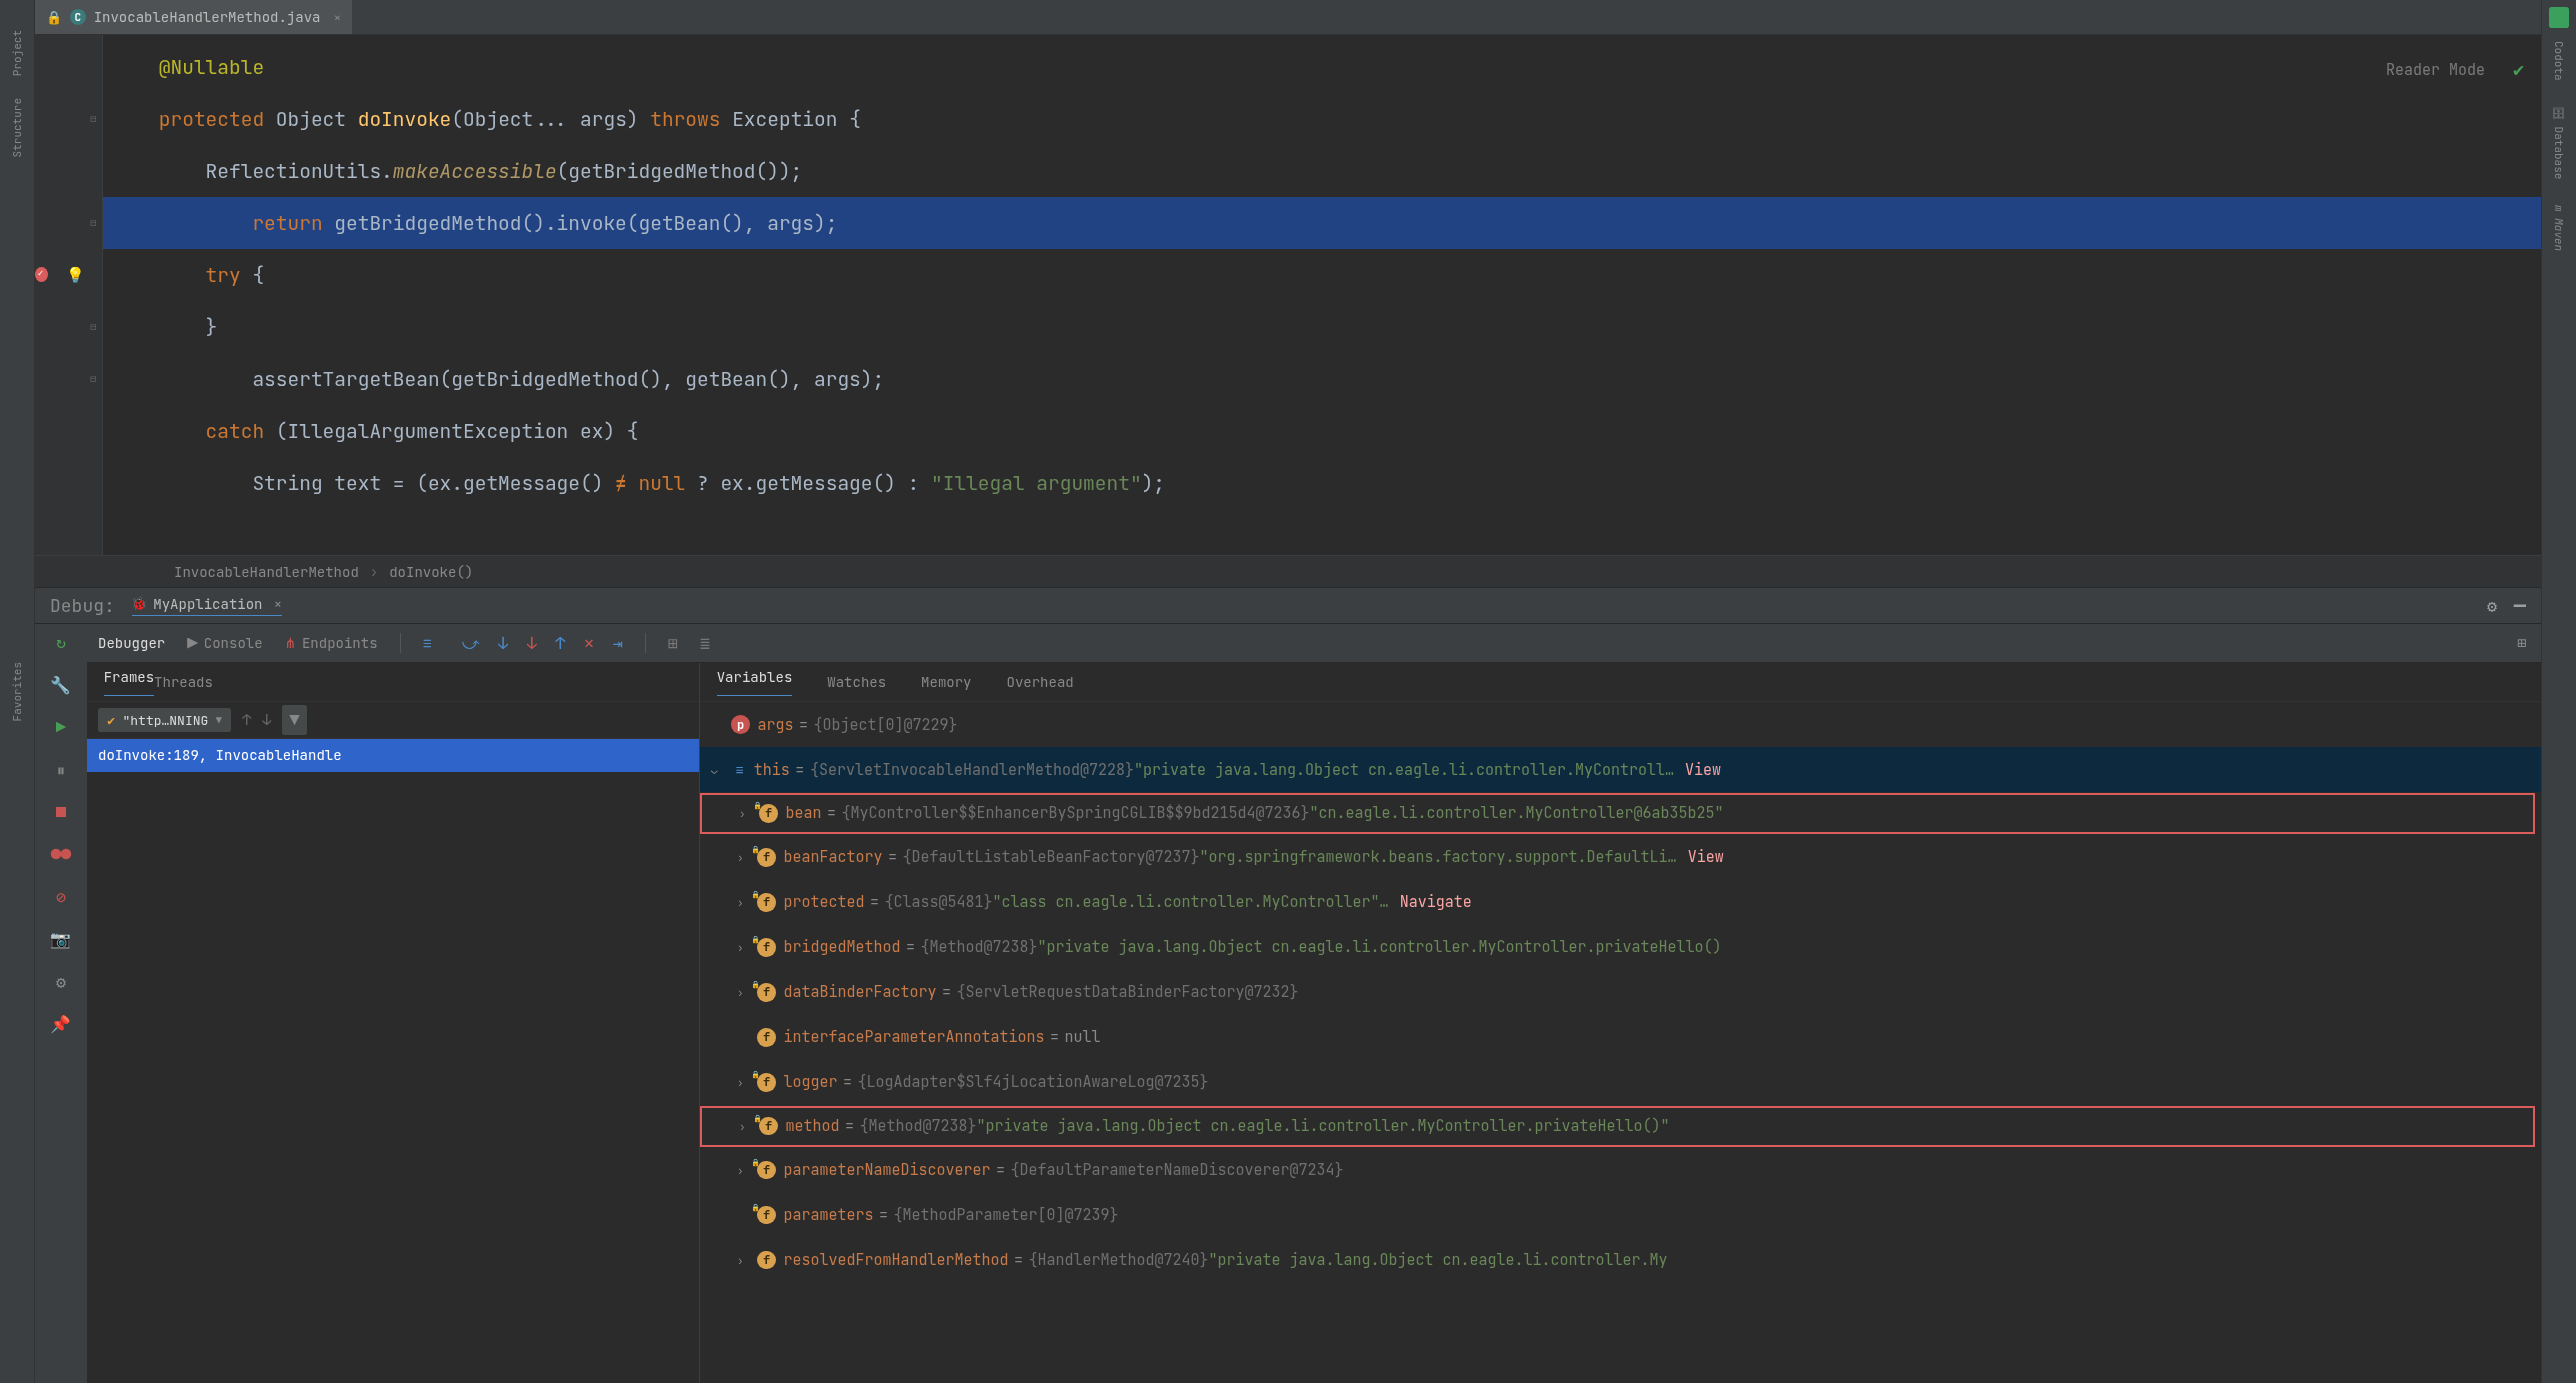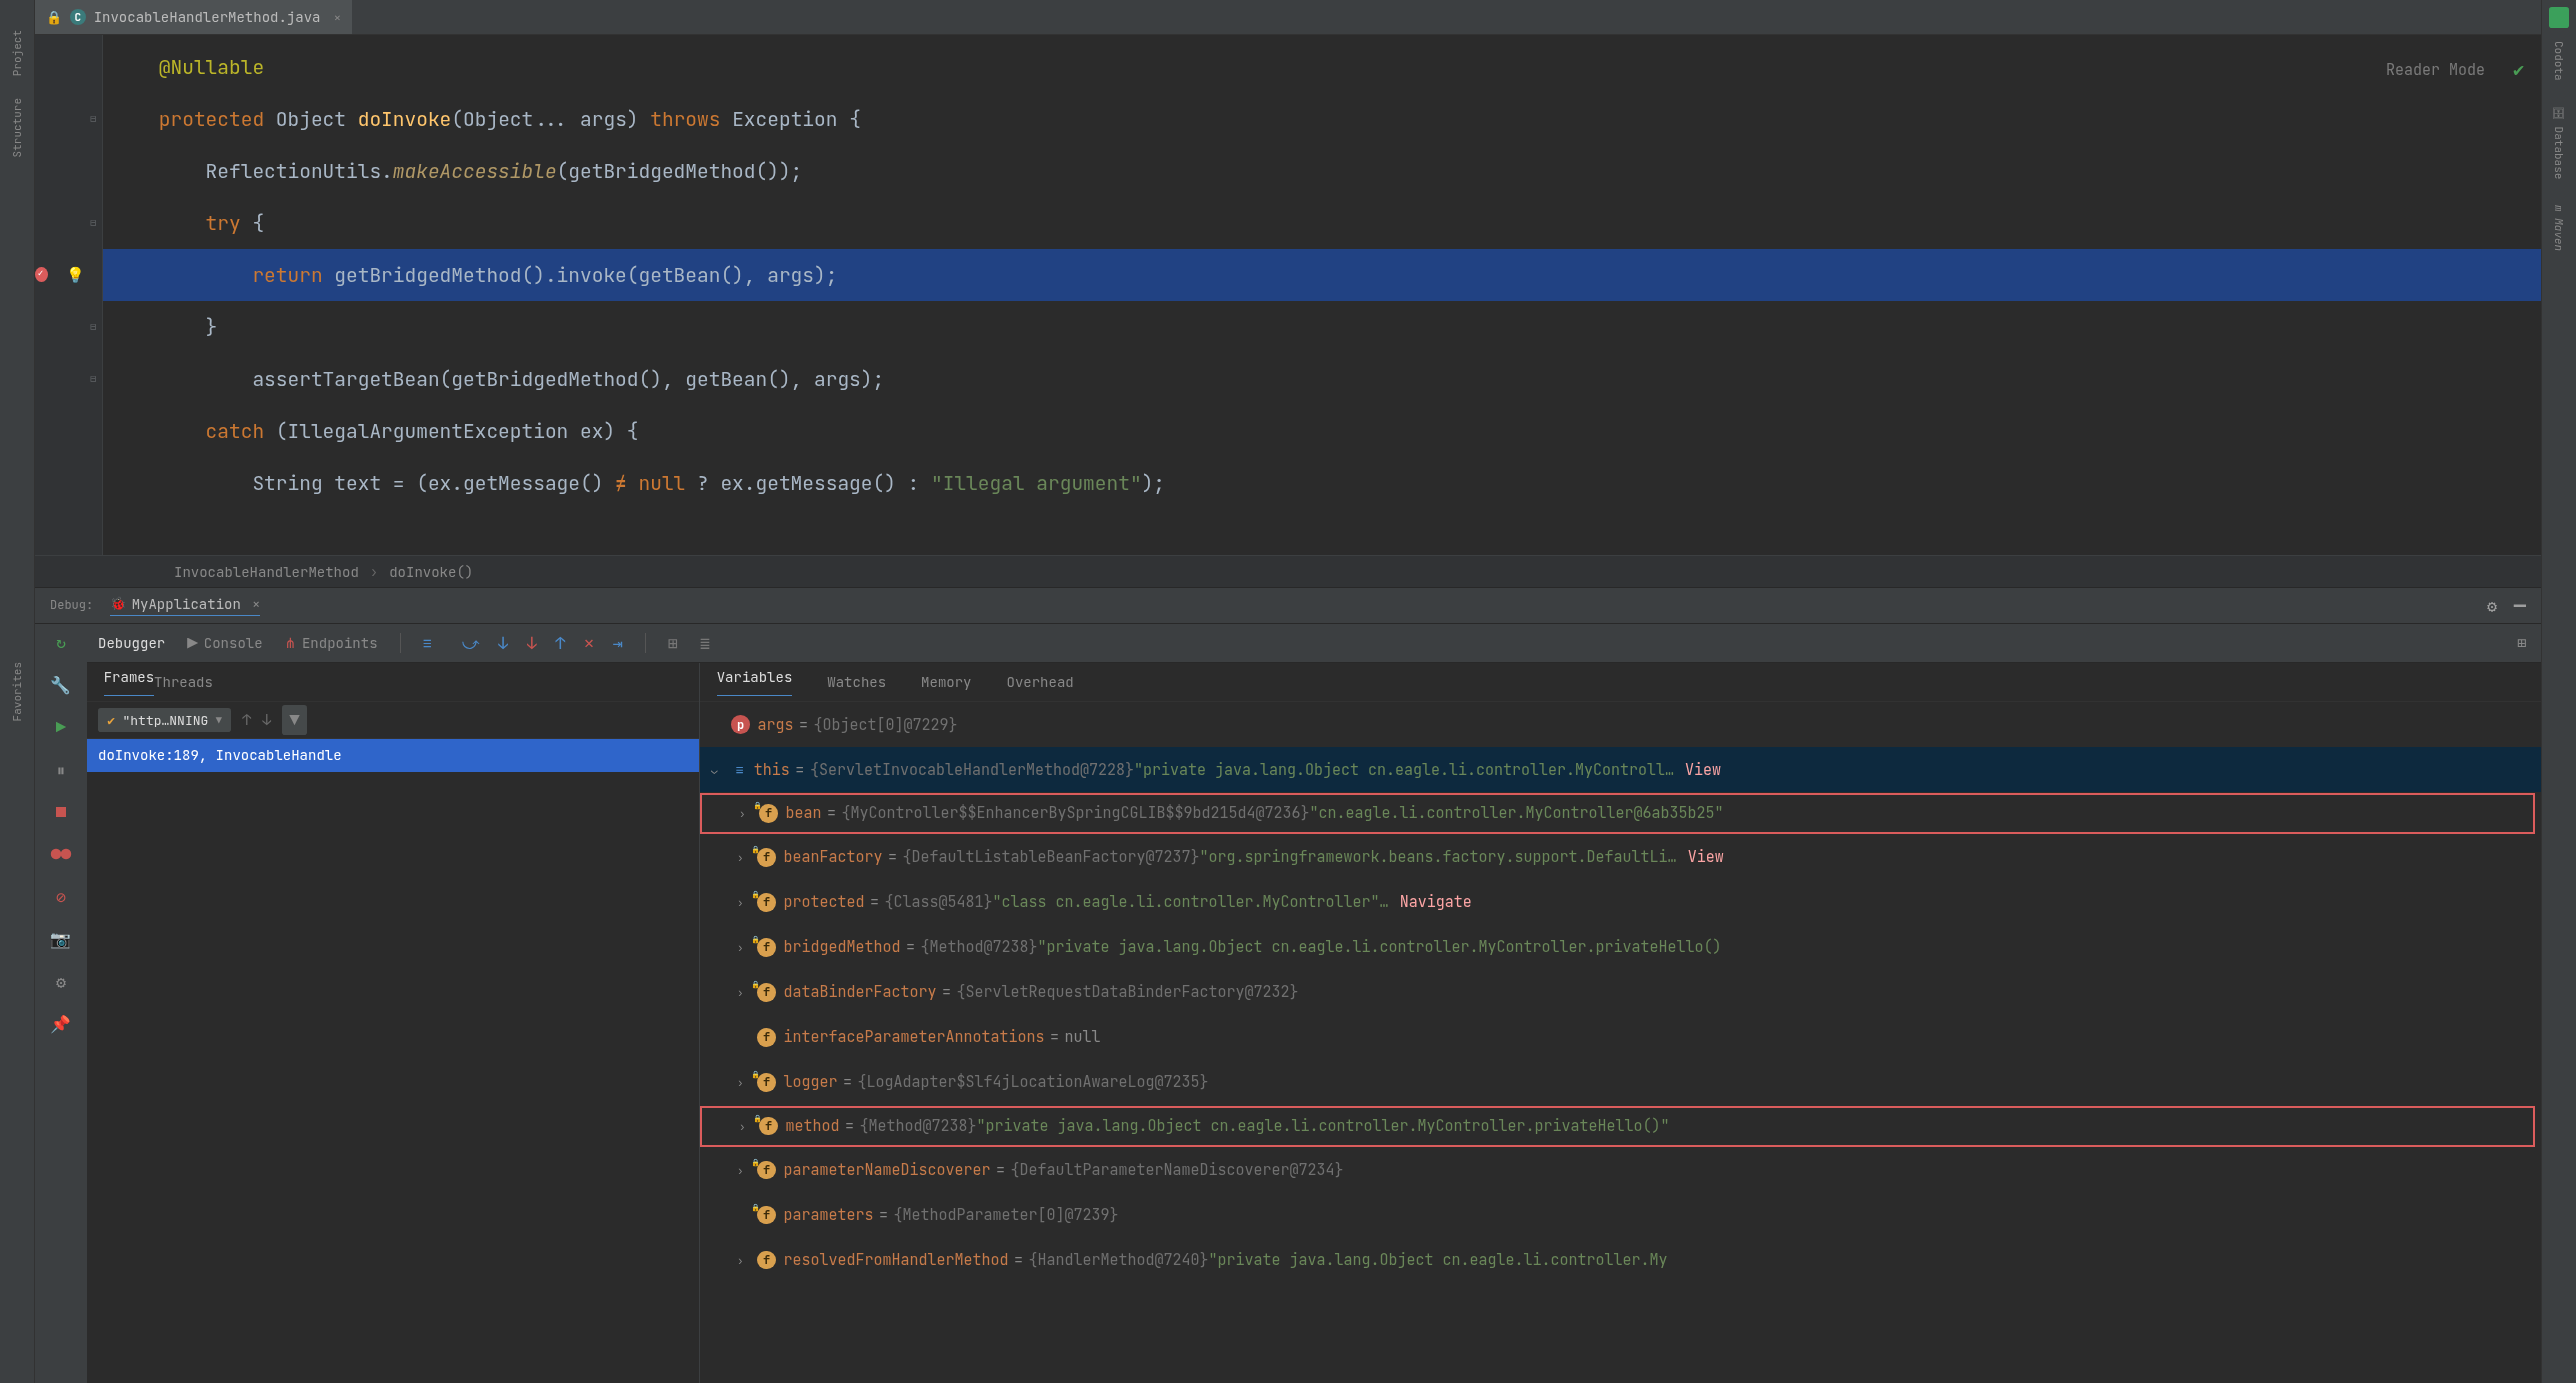--- a/index.html
+++ b/index.html
@@ -129,21 +129,21 @@
   color: #888; font-size: 14px; gap: 11px;
 }
 .breadcrumb .sep { color: #666; }
 .debug-header {
   height: 37px; background: #3c3f41;
   display: flex; align-items: center; padding: 0 15px;
   border-top: 0.9px solid #282828; border-bottom: 0.9px solid #282828;
   justify-content: space-between;
 }
 .debug-header-left { display: flex; align-items: center; gap: 16.7px; }
-.debug-label { color: #888; font-size: 12px; }
+.debug-label { color: #888; font-size: 18px; }
 .debug-config { display: flex; align-items: center; gap: 5.6px; color: #bbb; font-size: 14px; border-bottom: 1.9px solid #4a88c7; padding-bottom: 2.8px; }
 .bug-icon { color: #499c54; font-size: 13px; }
 .debug-header-right { display: flex; align-items: center; gap: 16.7px; }
 .gear-icon { color: #9e9e9e; font-size: 16.7px; }
 .min-icon { color: #9e9e9e; font-size: 20.4px; font-weight: bold; }
 .debug-body { flex: 1; display: flex; background: #2b2b2b; }
 .debug-left-tools {
   width: 52px; background: #3c3f41; display: flex; flex-direction: column;
   align-items: center; padding-top: 7.4px; gap: 20.4px;
 }
@@ -284,22 +284,22 @@
           <div></div>
             <div></div>
         </div>
       </div>
       <div class="code-area">
         <span class="reader-mode">Reader Mode</span>
         <span class="reader-check">✔</span>
         <div class="code-line"><span class="kw-anno">    <span>@Nullable</span></span></div>
         <div class="code-line">    <span class="kw-mod">protected</span><span class="kw-type"> Object </span><span class="kw-method">doInvoke</span><span class="kw-param">(Object... args) </span><span class="kw-mod">throws</span><span class="kw-type"> Exception {</span></div>
         <div class="code-line">        <span class="kw-type">ReflectionUtils.</span><span class="kw-methodc">makeAccessible</span><span class="kw-punct">(getBridgedMethod());</span></div>
+        <div class="code-line hl">            <span class="kw-mod">return</span><span class="kw-punct"> getBridgedMethod().invoke(getBean(), args);</span></div>
         <div class="code-line">        <span class="kw-mod">try</span><span class="kw-punct"> {</span></div>
-        <div class="code-line hl">            <span class="kw-mod">return</span><span class="kw-punct"> getBridgedMethod().invoke(getBean(), args);</span></div>
         <div class="code-line"><span class="kw-punct">        <span>}</span></span></div>
         <div class="code-line"><span class="kw-punct">            <span>assertTargetBean(getBridgedMethod(), getBean(), args);</span></span></div>
         <div class="code-line">        <span class="kw-mod">catch</span><span class="kw-punct"> (IllegalArgumentException ex) {</span></div>
         <div class="code-line">            <span class="kw-punct">String text = (ex.getMessage() </span><span class="kw-op">≠</span><span class="kw-mod"> null</span><span class="kw-punct"> ? ex.getMessage() : </span><span class="kw-str">"Illegal argument"</span><span class="kw-punct">);</span></div>
       </div>
     </div>
 
     <div class="breadcrumb">
       <span>InvocableHandlerMethod</span>
       <span class="sep">›</span>

